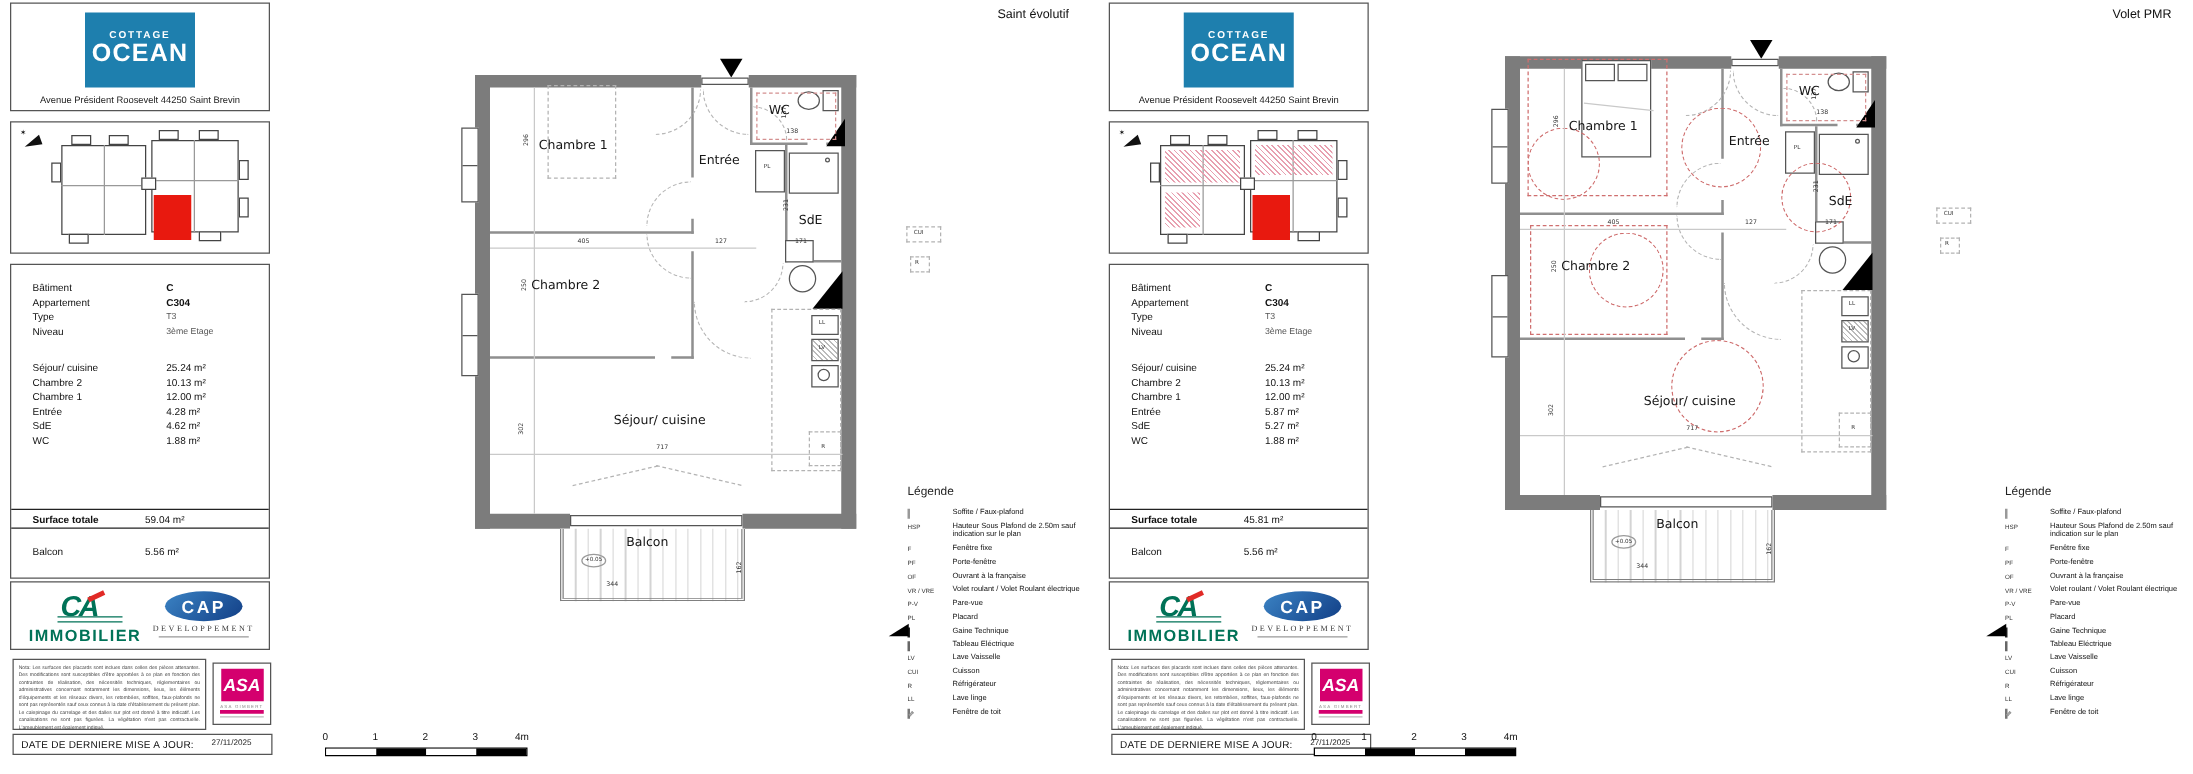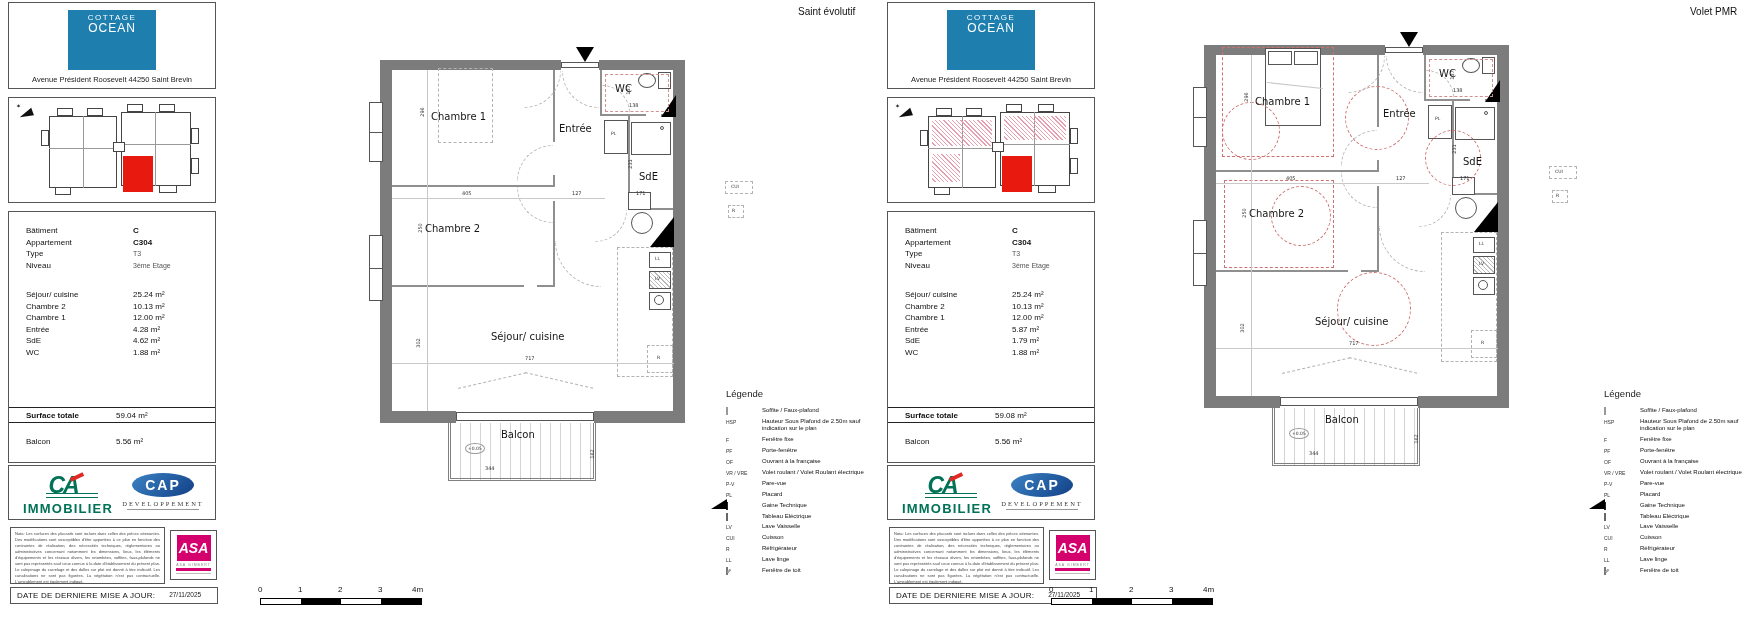--- a/index.html
+++ b/index.html
@@ -4,22 +4,22 @@
 <style>
   html,body{margin:0;padding:0;background:#fff}
   body{width:1754px;height:619px;position:relative;overflow:hidden;
        font-family:"Liberation Sans",sans-serif;color:#111;-webkit-font-smoothing:antialiased}
   i{display:block;font-style:normal}
   .panel{position:absolute;top:0;width:870px;height:619px}
   .box{position:absolute;border:1px solid #555;background:#fff;box-sizing:border-box}
   .panel-title{position:absolute;font-size:10px;color:#111;white-space:nowrap}
   
   .brand{width:88px;height:60px;background:#1e7fae;margin:7px auto 0;text-align:center;color:#fff}
-  .brand-top{font-size:8px;font-weight:normal;letter-spacing:1.5px;padding-top:3px}
-  .brand-main{font-size:12px;font-weight:400;letter-spacing:1px;line-height:1.1}
+  .brand-top{font-size:8px;font-weight:bold;letter-spacing:1.5px;padding-top:13px}
+  .brand-main{font-size:20px;font-weight:700;letter-spacing:1px;line-height:1.1}
   .address{position:absolute;bottom:4px;left:0;right:0;text-align:center;font-size:7.5px;color:#222}
   
   .sp{position:absolute;border:1px solid #444;background:#fff;box-sizing:border-box}
   .spl{position:absolute;background:#999}
   .red{position:absolute;background:#e8190f}
   .ph{position:absolute;background:repeating-linear-gradient(45deg,transparent 0 2px,#e8a0b0 2px 3px)}
   .star{position:absolute;font-size:6px;color:#111}
   .na{position:absolute;width:0;height:0;border-left:14px solid #111;border-top:3px solid transparent;border-bottom:5px solid transparent;transform:rotate(160deg)}
   
   .info-inner{padding:13px 0 0 17px;font-size:8px;position:relative}
@@ -395,24 +395,24 @@
     <div class="info-inner">
       <div class="irow"><span>Bâtiment</span><span class="iv bold">C</span></div>
       <div class="irow"><span>Appartement</span><span class="iv bold">C304</span></div>
       <div class="irow"><span>Type</span><span class="iv muted">T3</span></div>
       <div class="irow"><span>Niveau</span><span class="iv muted">3ème Etage</span></div>
       <div class="spacer18"></div>
       <div class="irow"><span>Séjour/ cuisine</span><span class="iv">25.24 m²</span></div>
       <div class="irow"><span>Chambre 2</span><span class="iv">10.13 m²</span></div>
       <div class="irow"><span>Chambre 1</span><span class="iv">12.00 m²</span></div>
       <div class="irow"><span>Entrée</span><span class="iv">5.87 m²</span></div>
-      <div class="irow"><span>SdE</span><span class="iv">1.79 m²</span></div>
+      <div class="irow"><span>SdE</span><span class="iv">5.27 m²</span></div>
       <div class="irow"><span>WC</span><span class="iv">1.88 m²</span></div>
     </div>
-    <div class="surface-band"><span class="bold">Surface totale</span><span class="iv">59.08 m²</span></div>
+    <div class="surface-band"><span class="bold">Surface totale</span><span class="iv">45.81 m²</span></div>
     <div class="balcon-row"><span>Balcon</span><span class="iv">5.56 m²</span></div>
   </div>
 
   <div class="box" style="left:0;top:465px;width:208px;height:55px">
     <div class="ca-logo">
       <div class="ca-mark"><span class="ca-txt">CA</span><i class="ca-slash"></i><i class="ca-bar"></i></div>
       <div class="ca-name">IMMOBILIER</div>
     </div>
     <div class="cap-logo">
       <div class="cap-oval">CAP</div>

